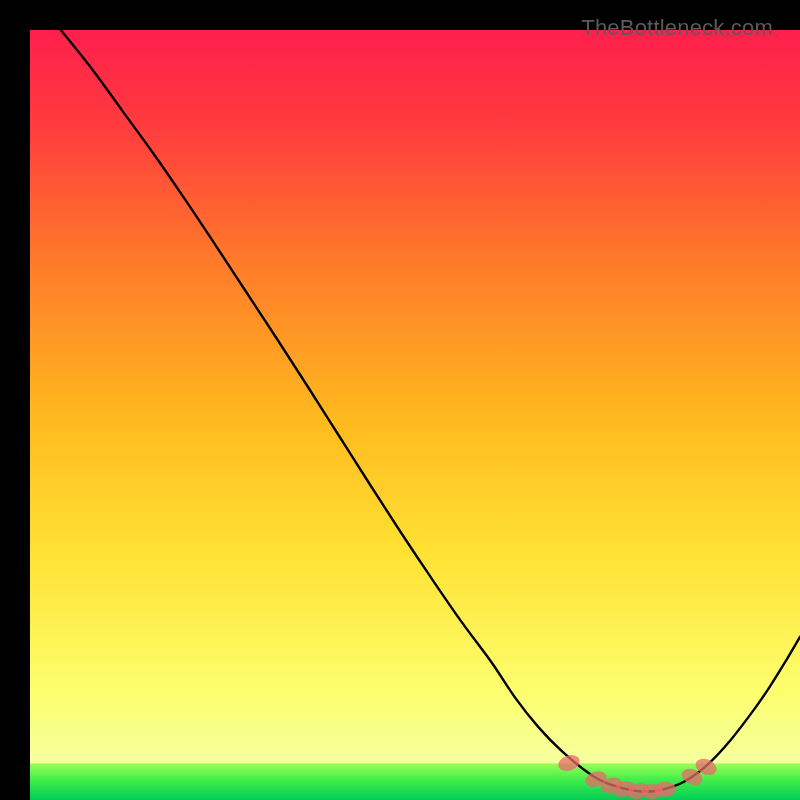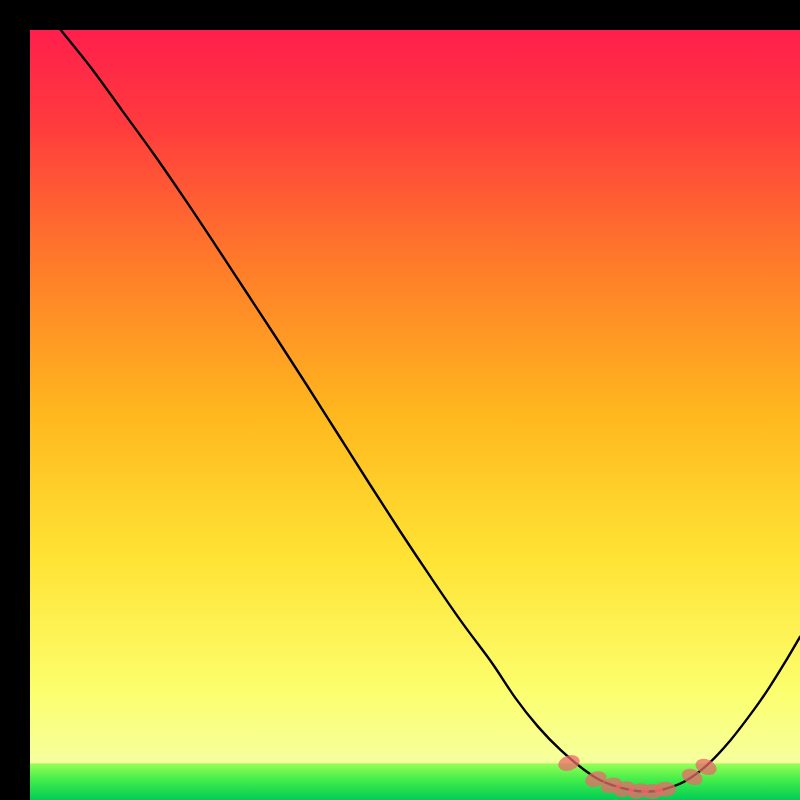--- a/index.html
+++ b/index.html
@@ -70,13 +70,14 @@
         <ellipse cx="581.35" cy="755.37" rx="11" ry="7.5" fill="#e96a6a" fill-opacity="0.75" transform="rotate(-18 581.35 755.37)"></ellipse>
         <ellipse cx="594.44" cy="759.22" rx="11" ry="7.5" fill="#e96a6a" fill-opacity="0.75" transform="rotate(-18 594.44 759.22)"></ellipse>
         <ellipse cx="608.30" cy="761.14" rx="11" ry="7.5" fill="#e96a6a" fill-opacity="0.75" transform="rotate(-18 608.3000000000001 761.145)"></ellipse>
         <ellipse cx="622.16" cy="761.53" rx="11" ry="7.5" fill="#e96a6a" fill-opacity="0.75" transform="rotate(0 622.16 761.53)"></ellipse>
         <ellipse cx="635.25" cy="759.22" rx="11" ry="7.5" fill="#e96a6a" fill-opacity="0.75" transform="rotate(0 635.25 759.22)"></ellipse>
         <ellipse cx="662.20" cy="746.90" rx="11" ry="7.5" fill="#e96a6a" fill-opacity="0.75" transform="rotate(24 662.2 746.9)"></ellipse>
         <ellipse cx="676.06" cy="736.89" rx="11" ry="7.5" fill="#e96a6a" fill-opacity="0.75" transform="rotate(24 676.06 736.89)"></ellipse>
       </g>
   </svg>
 
+  <div class="watermark">TheBottleneck.com</div>
 </div>
 
 </body></html>

